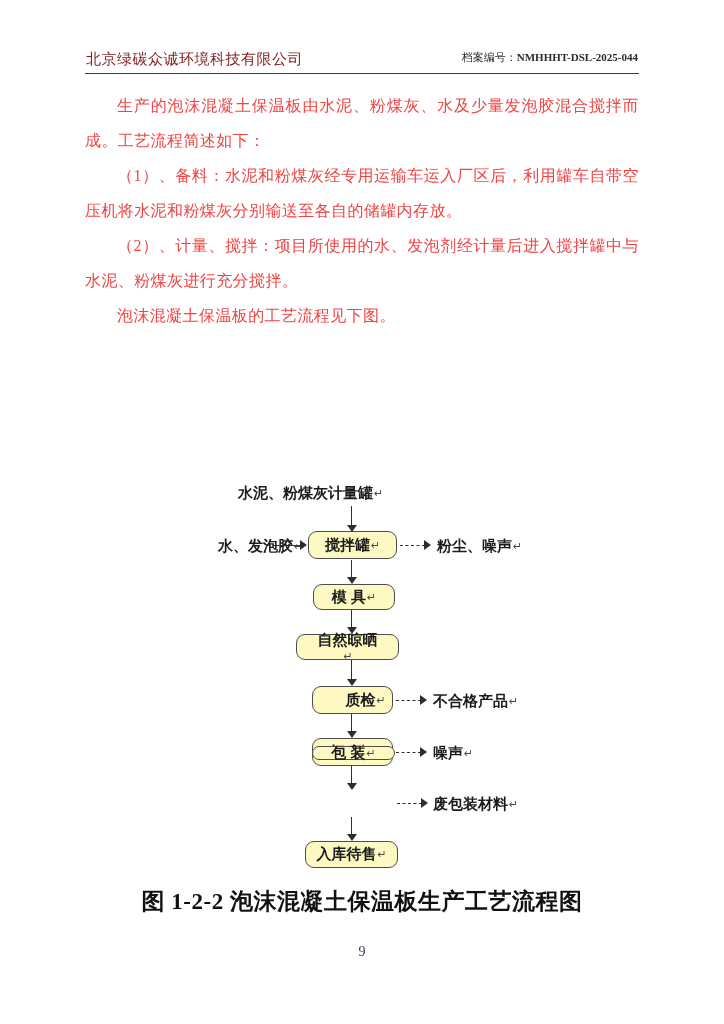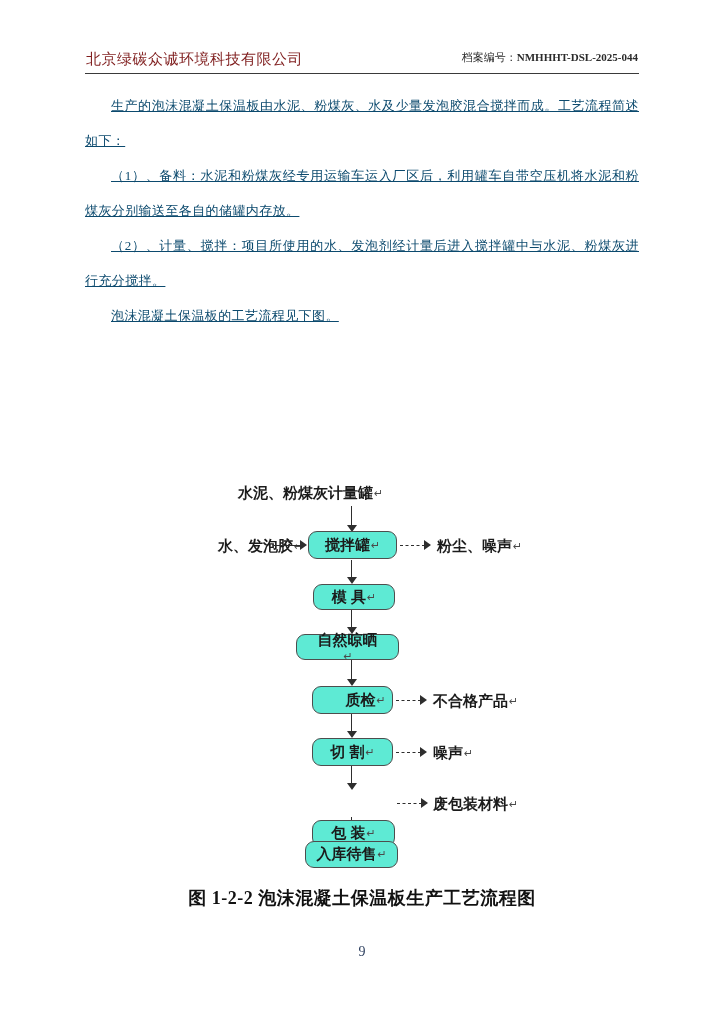--- a/index.html
+++ b/index.html
@@ -25,42 +25,41 @@
     position:absolute;left:85px;top:73px;width:554px;height:0;
     border-top:1.8px solid #3a3a3a;
   }
   
   .bodytext{
     position:absolute;left:85px;top:88px;width:554px;
   }
   .bodytext p{
     margin:0;
     text-indent:2em;
-    font-size:13px;
+    font-size:16px;
     line-height:35px;
     letter-spacing:0.4px;
     text-align:justify;
-    color:#0c4a6e;
-    text-decoration:underline;
+    color:#ef4444;
   }
   
   .fc-label{
     position:absolute;
     font-family:"Liberation Sans","DejaVu Sans",sans-serif;
     font-weight:600;font-size:15px;color:#1b1b1b;
     white-space:nowrap;
   }
   .rmark{
     font-size:11px;font-weight:400;color:#4a4a4a;
     font-family:"DejaVu Sans",sans-serif;
     margin-left:1px;vertical-align:1px;
   }
   .fcbox{
     position:absolute;
-    border:1.6px solid #4d4d4d;border-radius:9px;background:#5eead4;
+    border:1.6px solid #4d4d4d;border-radius:9px;background:#fef9c3;
     display:flex;align-items:center;justify-content:center;
     font-family:"Liberation Sans","DejaVu Sans",sans-serif;
     font-weight:600;font-size:15px;color:#1b1b1b;
     white-space:nowrap;box-sizing:border-box;
   }
   .varrow{position:absolute;width:10px;}
   .varrow::before{
     content:"";position:absolute;left:4px;top:0;bottom:6px;
     border-left:1.6px solid #2e2e2e;
   }
@@ -76,21 +75,21 @@
   }
   .harrow.dash::before{border-top:1.6px dashed #2e2e2e;}
   .harrow::after{
     content:"";position:absolute;right:0;top:0;width:0;height:0;
     border-top:5px solid transparent;border-bottom:5px solid transparent;
     border-left:7px solid #2e2e2e;
   }
   
   .fig-caption{
     position:absolute;left:0;top:886px;width:724px;
-    text-align:center;font-weight:700;font-size:18px;color:#111;
+    text-align:center;font-weight:700;font-size:23px;color:#111;
     letter-spacing:0.5px;
   }
   .page-number{
     position:absolute;left:0;top:944px;width:724px;
     text-align:center;font-size:14px;color:#2f4160;
   }
 </style>
 </head>
 <body>
 
@@ -141,21 +140,21 @@
         <span class="rmark">↵</span>
     </div>
     <div class="fcbox" style="left:312px;top:686px;width:81px;height:28px;padding-left:26px;">
       <span>质检</span>
         <span class="rmark">↵</span>
     </div>
     <div class="fcbox" style="left:312px;top:738px;width:81px;height:28px;">
       <span>切 割</span>
         <span class="rmark">↵</span>
     </div>
-    <div class="fcbox" style="left:312px;top:820px;width:83px;height:27px;">
+    <div class="fcbox" style="left:312px;top:746px;width:83px;height:14px;">
       <span>包 装</span>
         <span class="rmark">↵</span>
     </div>
     <div class="fcbox" style="left:305px;top:841px;width:93px;height:27px;">
       <span>入库待售</span>
         <span class="rmark">↵</span>
     </div>
 
     <div class="harrow dash" style="left:400px;top:540px;width:31px;"></div>
     <div class="fc-label" style="left:437px;top:537px;">

